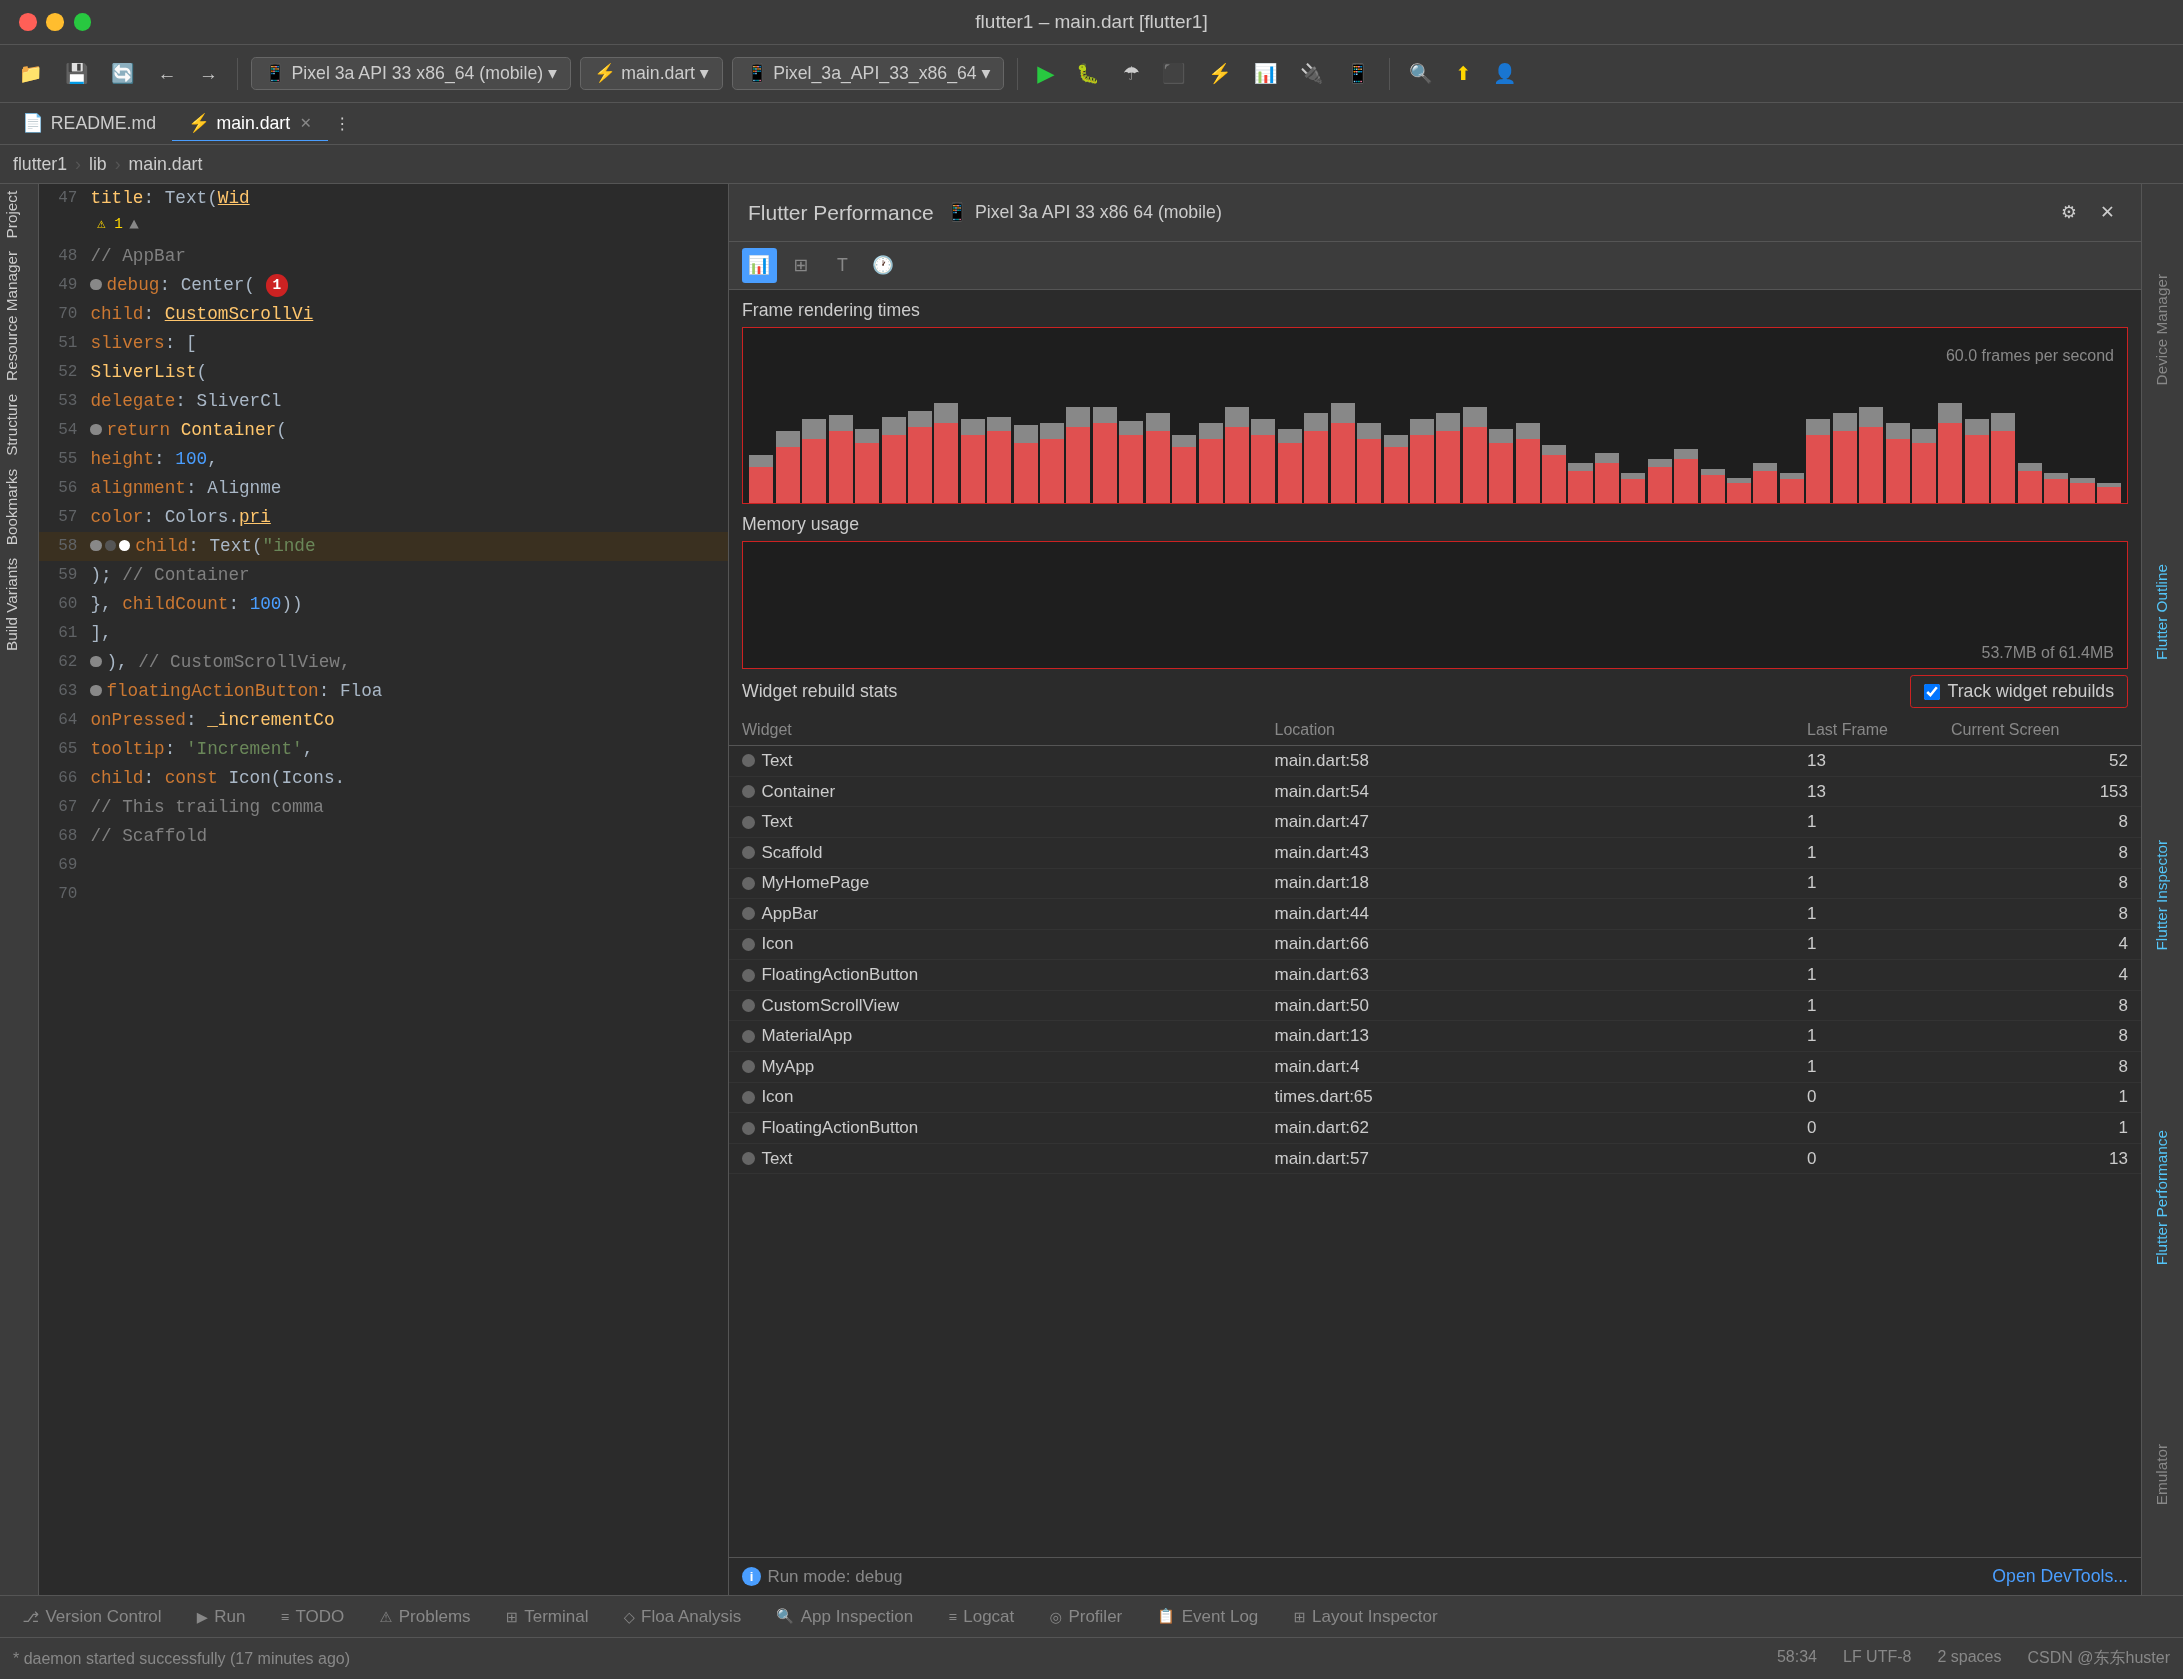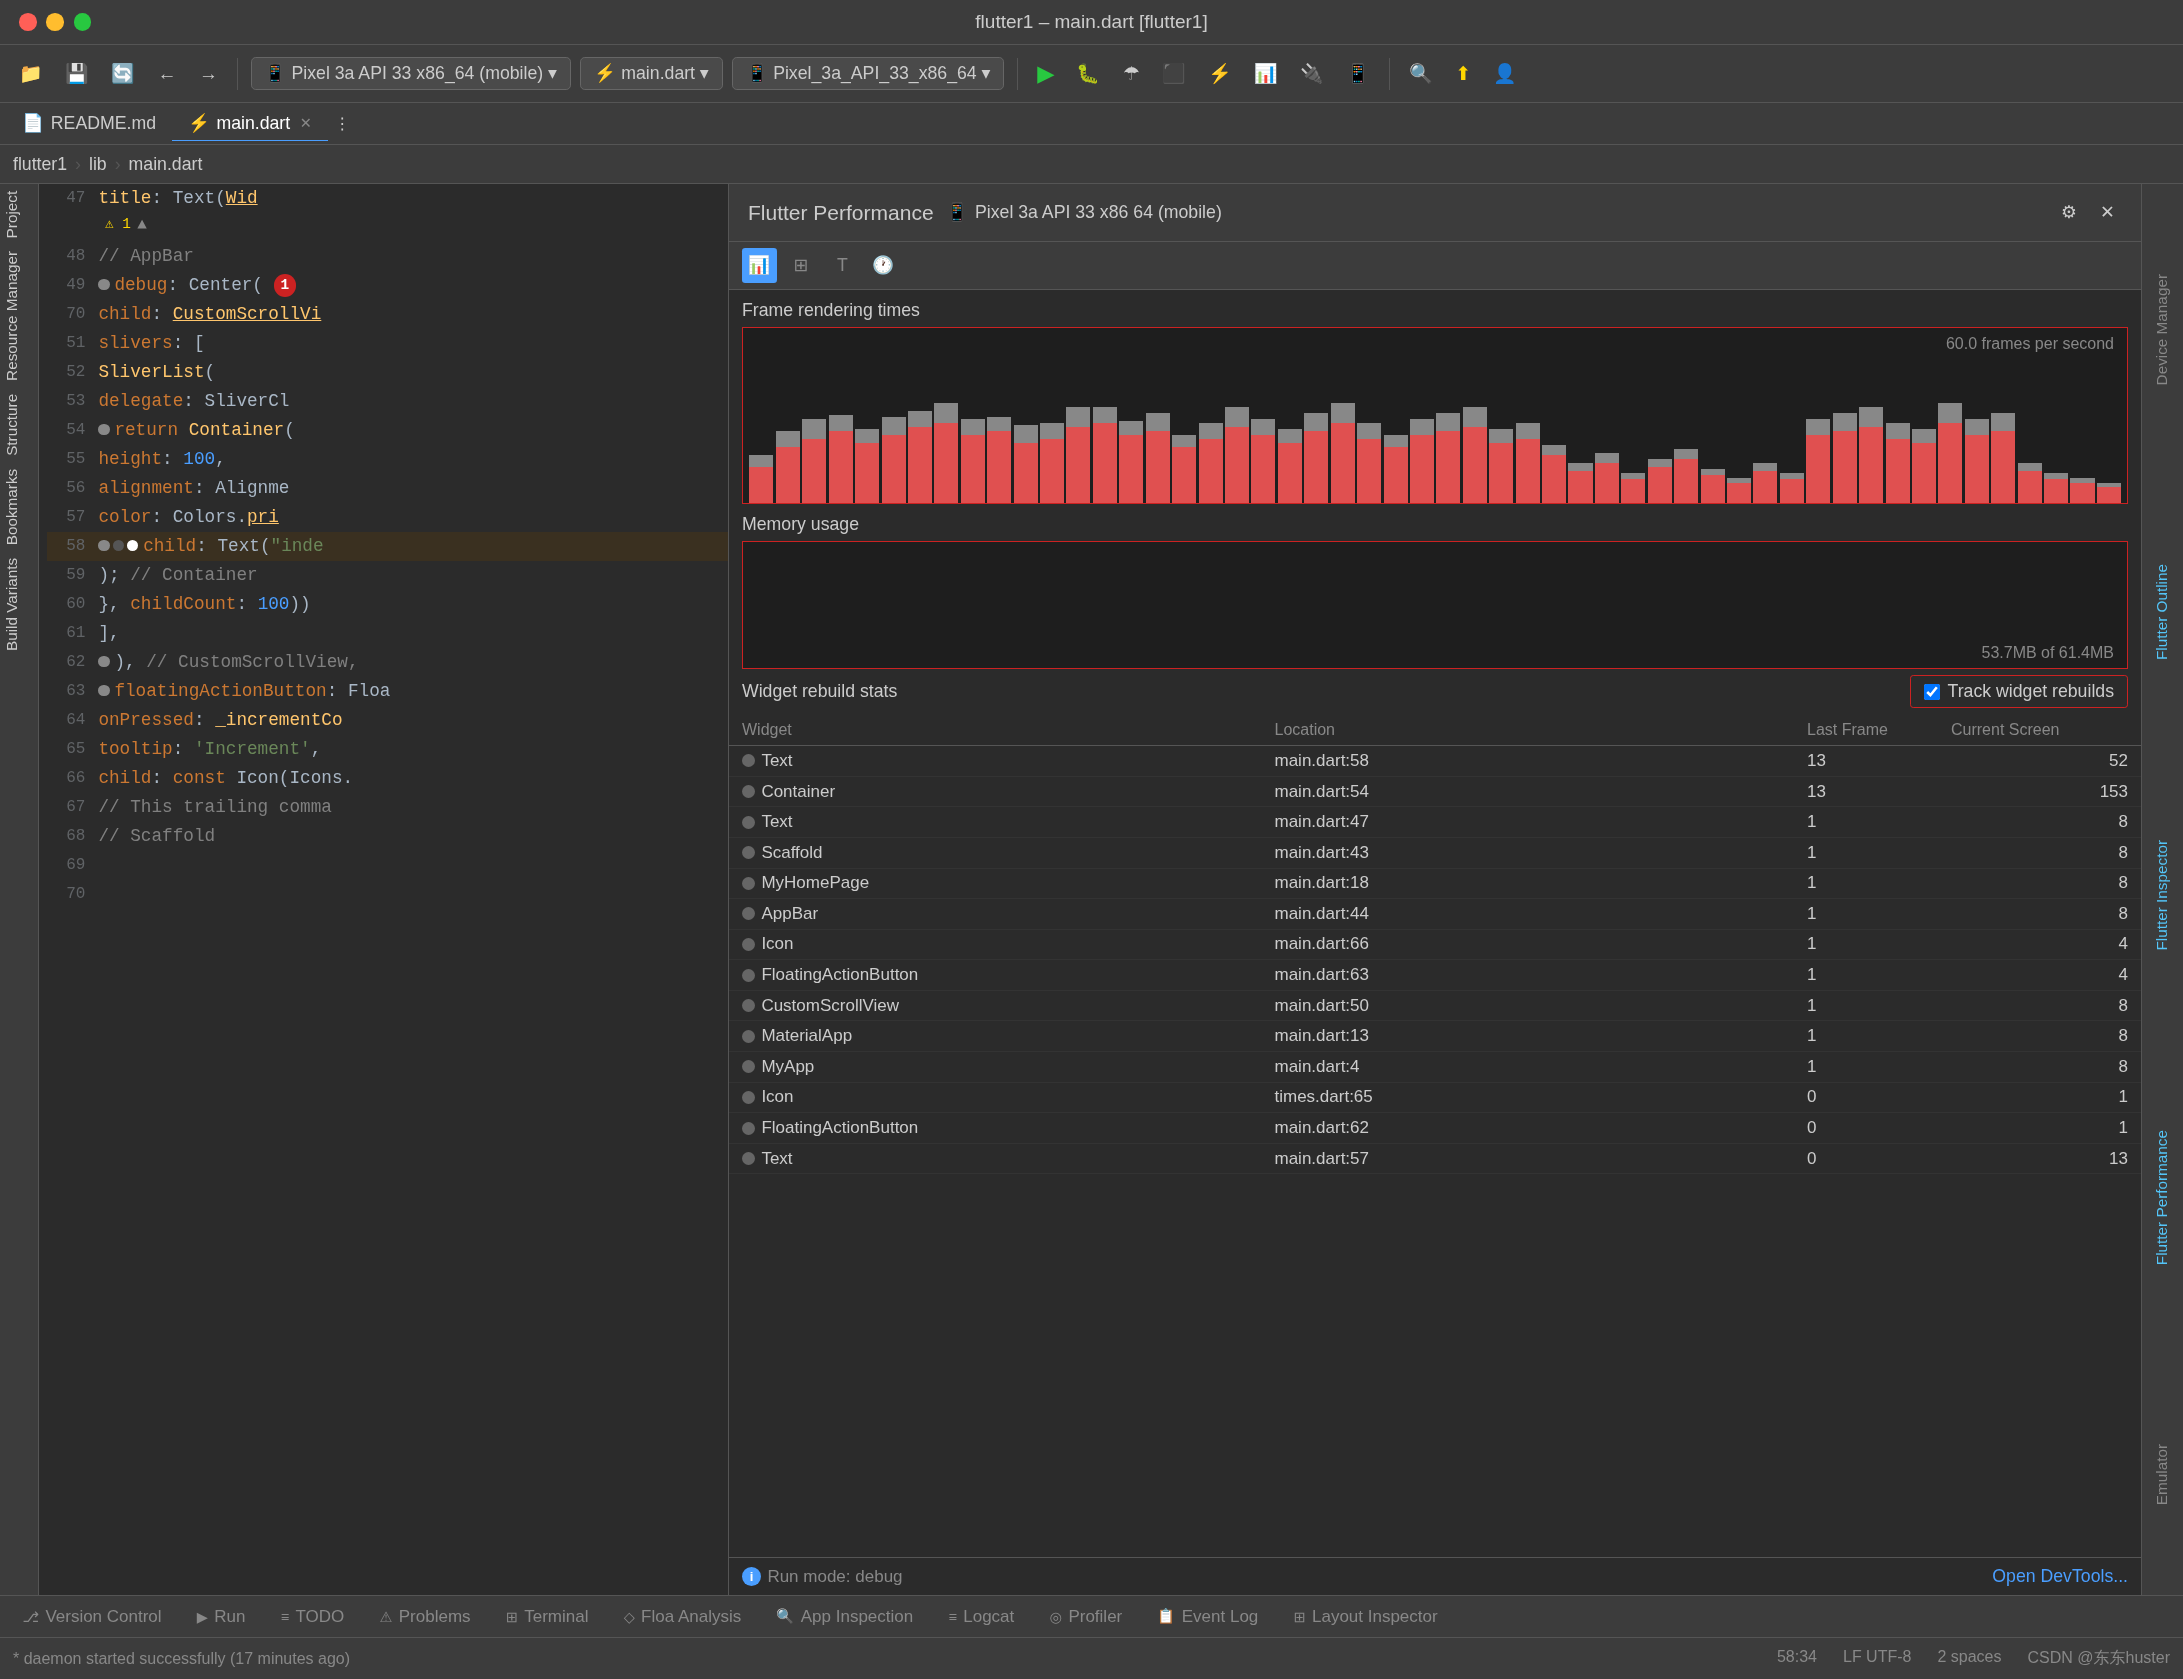--- a/index.html
+++ b/index.html
@@ -218,21 +218,21 @@
     .frame-chart {
       height: 177px;
       background: #1e1e1e;
       border: 1.6px solid #cc2222;
       margin: 0 13px;
       position: relative;
       overflow: hidden;
     }
     .frame-fps-label {
       position: absolute;
-      top: 7px;
+      top: 19px;
       right: 13px;
       color: #888;
       font-size: 16px;
     }
     .frame-bars {
       display: flex;
       align-items: flex-end;
       height: 100%;
       padding: 6.4px 6.4px 0;
       gap: 2.4px;
@@ -523,21 +523,21 @@
   <div style="display:flex; flex:1; overflow:hidden;">
 
     <div style="display:flex; flex-direction:column; width:39px; background:#3c3c3c; border-right:0.8px solid #555; overflow:hidden;">
       <div class="project-label">Project</div>
       <div class="project-label">Resource Manager</div>
       <div class="project-label">Structure</div>
       <div class="project-label">Bookmarks</div>
       <div class="project-label">Build Variants</div>
     </div>
 
-    <div class="editor-area" style="flex:0 0 690px;padding-left:8px;">
+    <div class="editor-area" style="flex:0 0 690px;">
       <div class="code-area">
 
         <div class="code-line">
           <span class="line-number">47</span>
           <span class="line-code"><span class="kw-yellow">title</span>: Text(<span class="kw-yellow kw-underline">Wid</span></span>
         </div>
         <div class="code-line" style="padding-left:58px;">
           <span style="color:#ffd700;font-size:14.4px">⚠ 1</span>
           <span style="margin-left:6.4px; color:#888; font-size:16px;">▲</span>
         </div>

